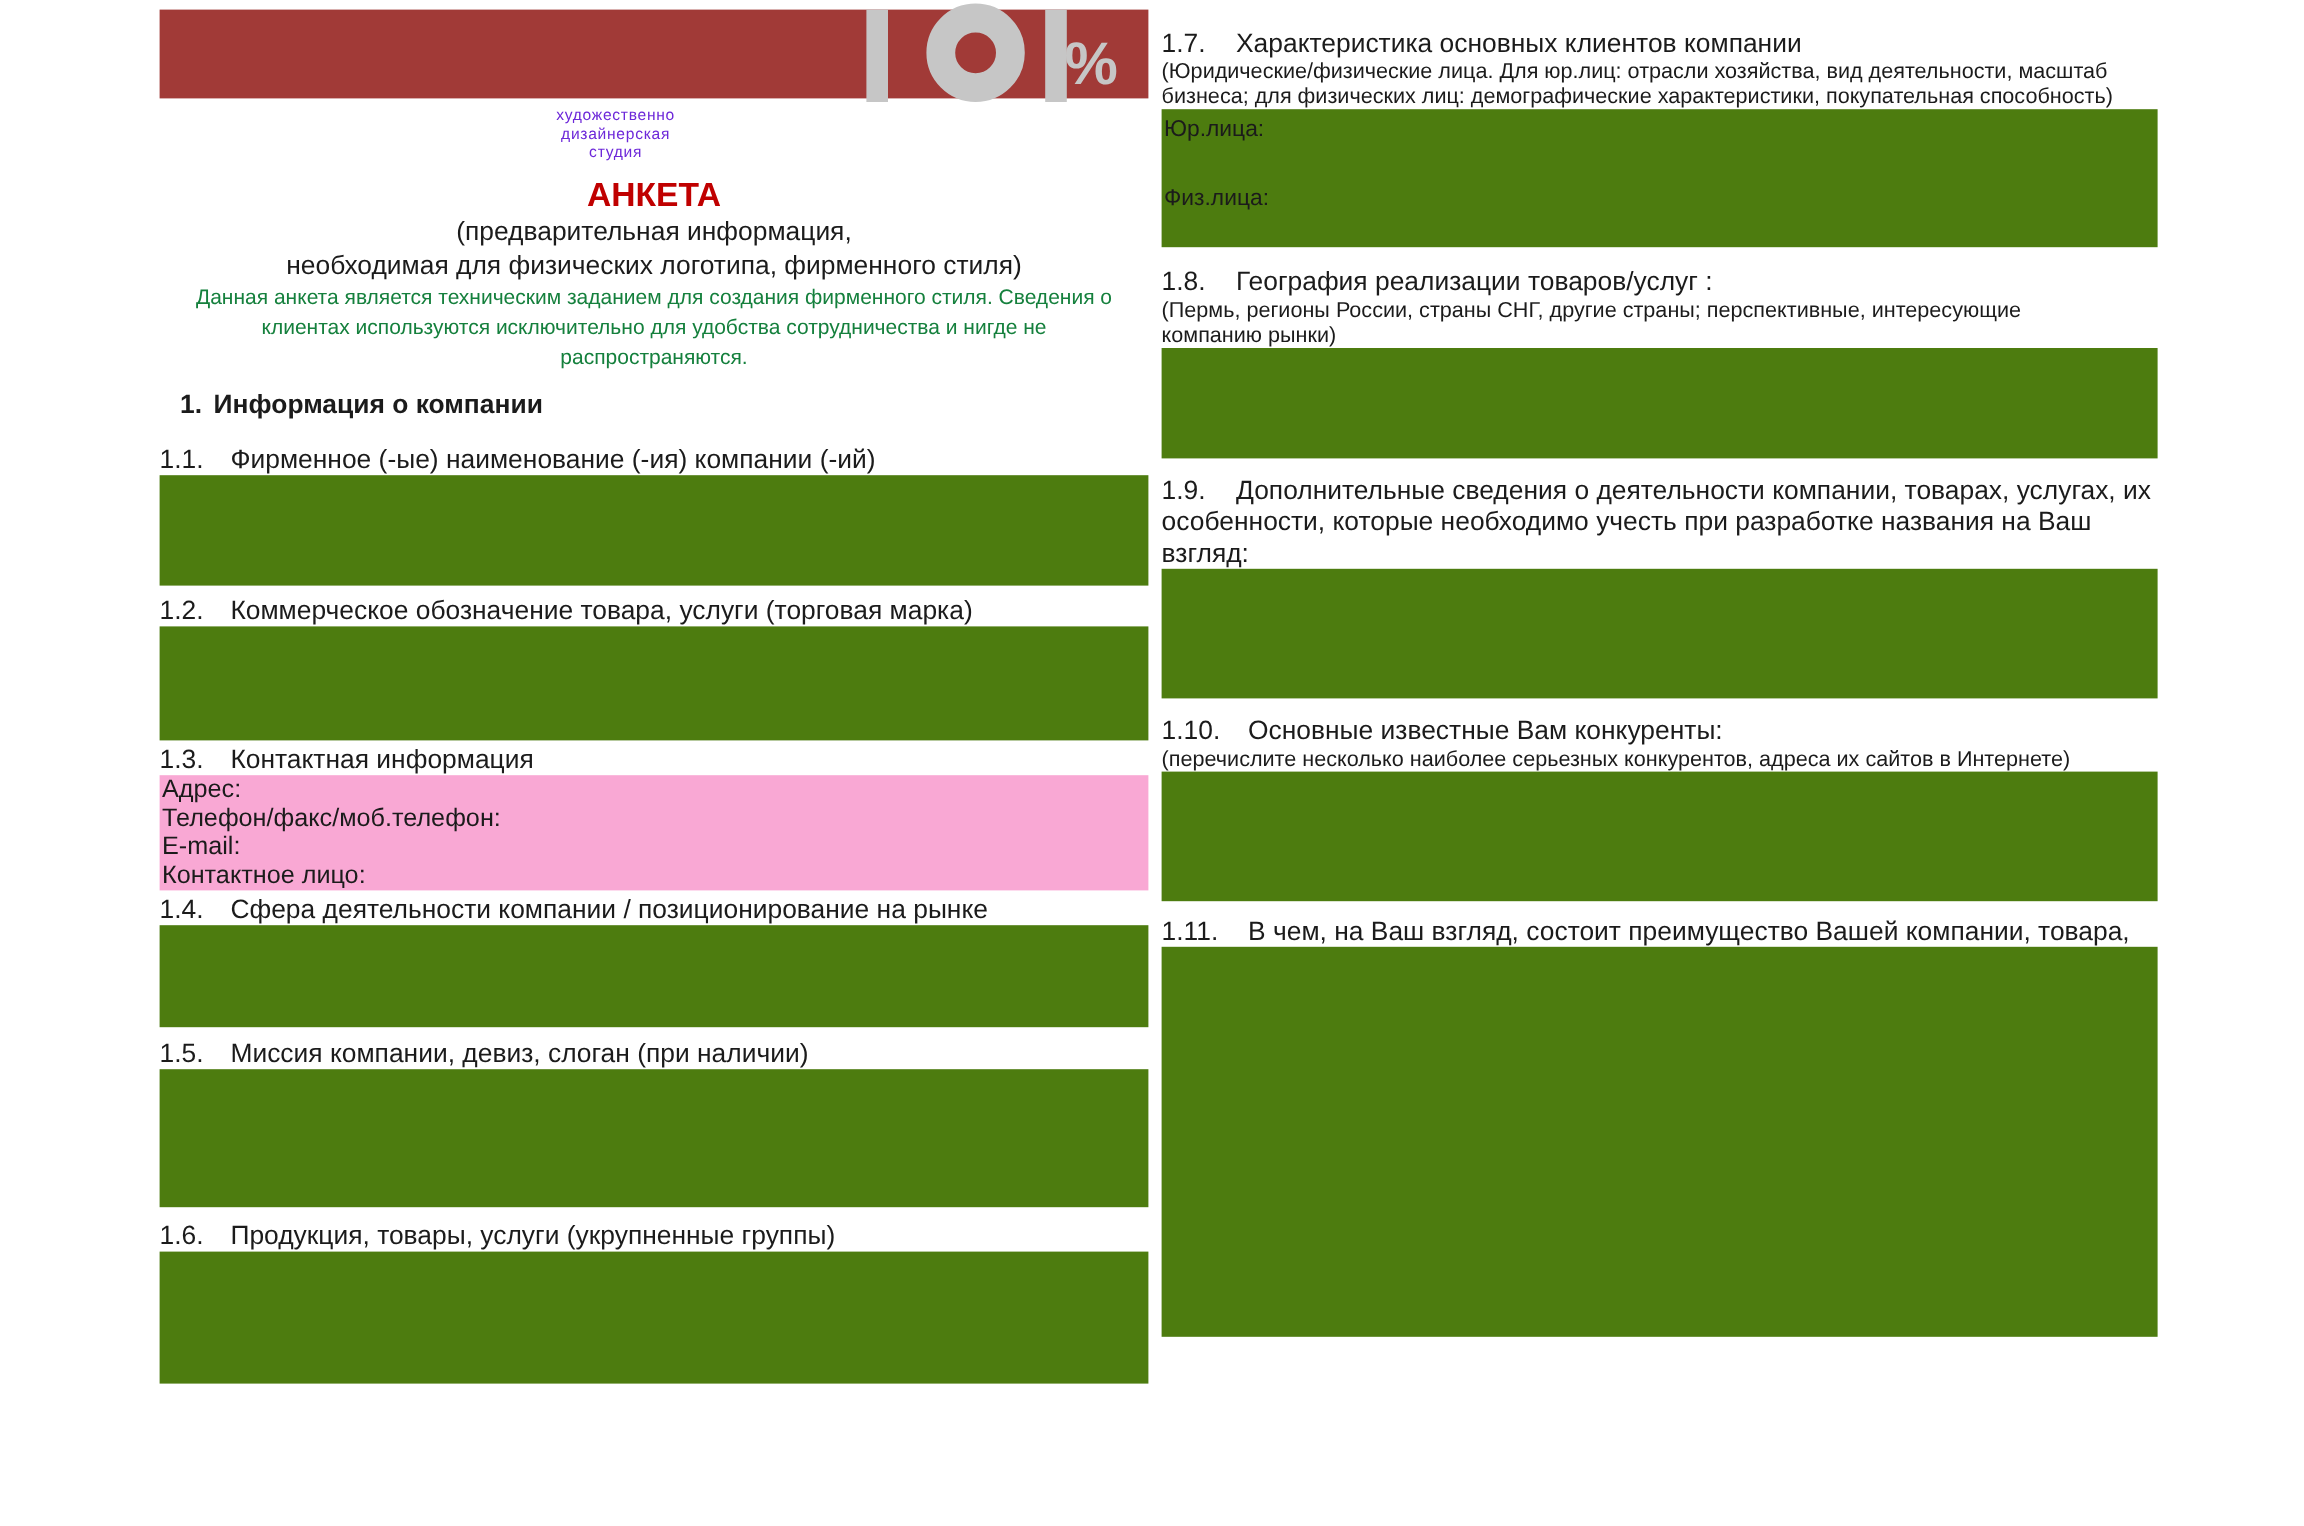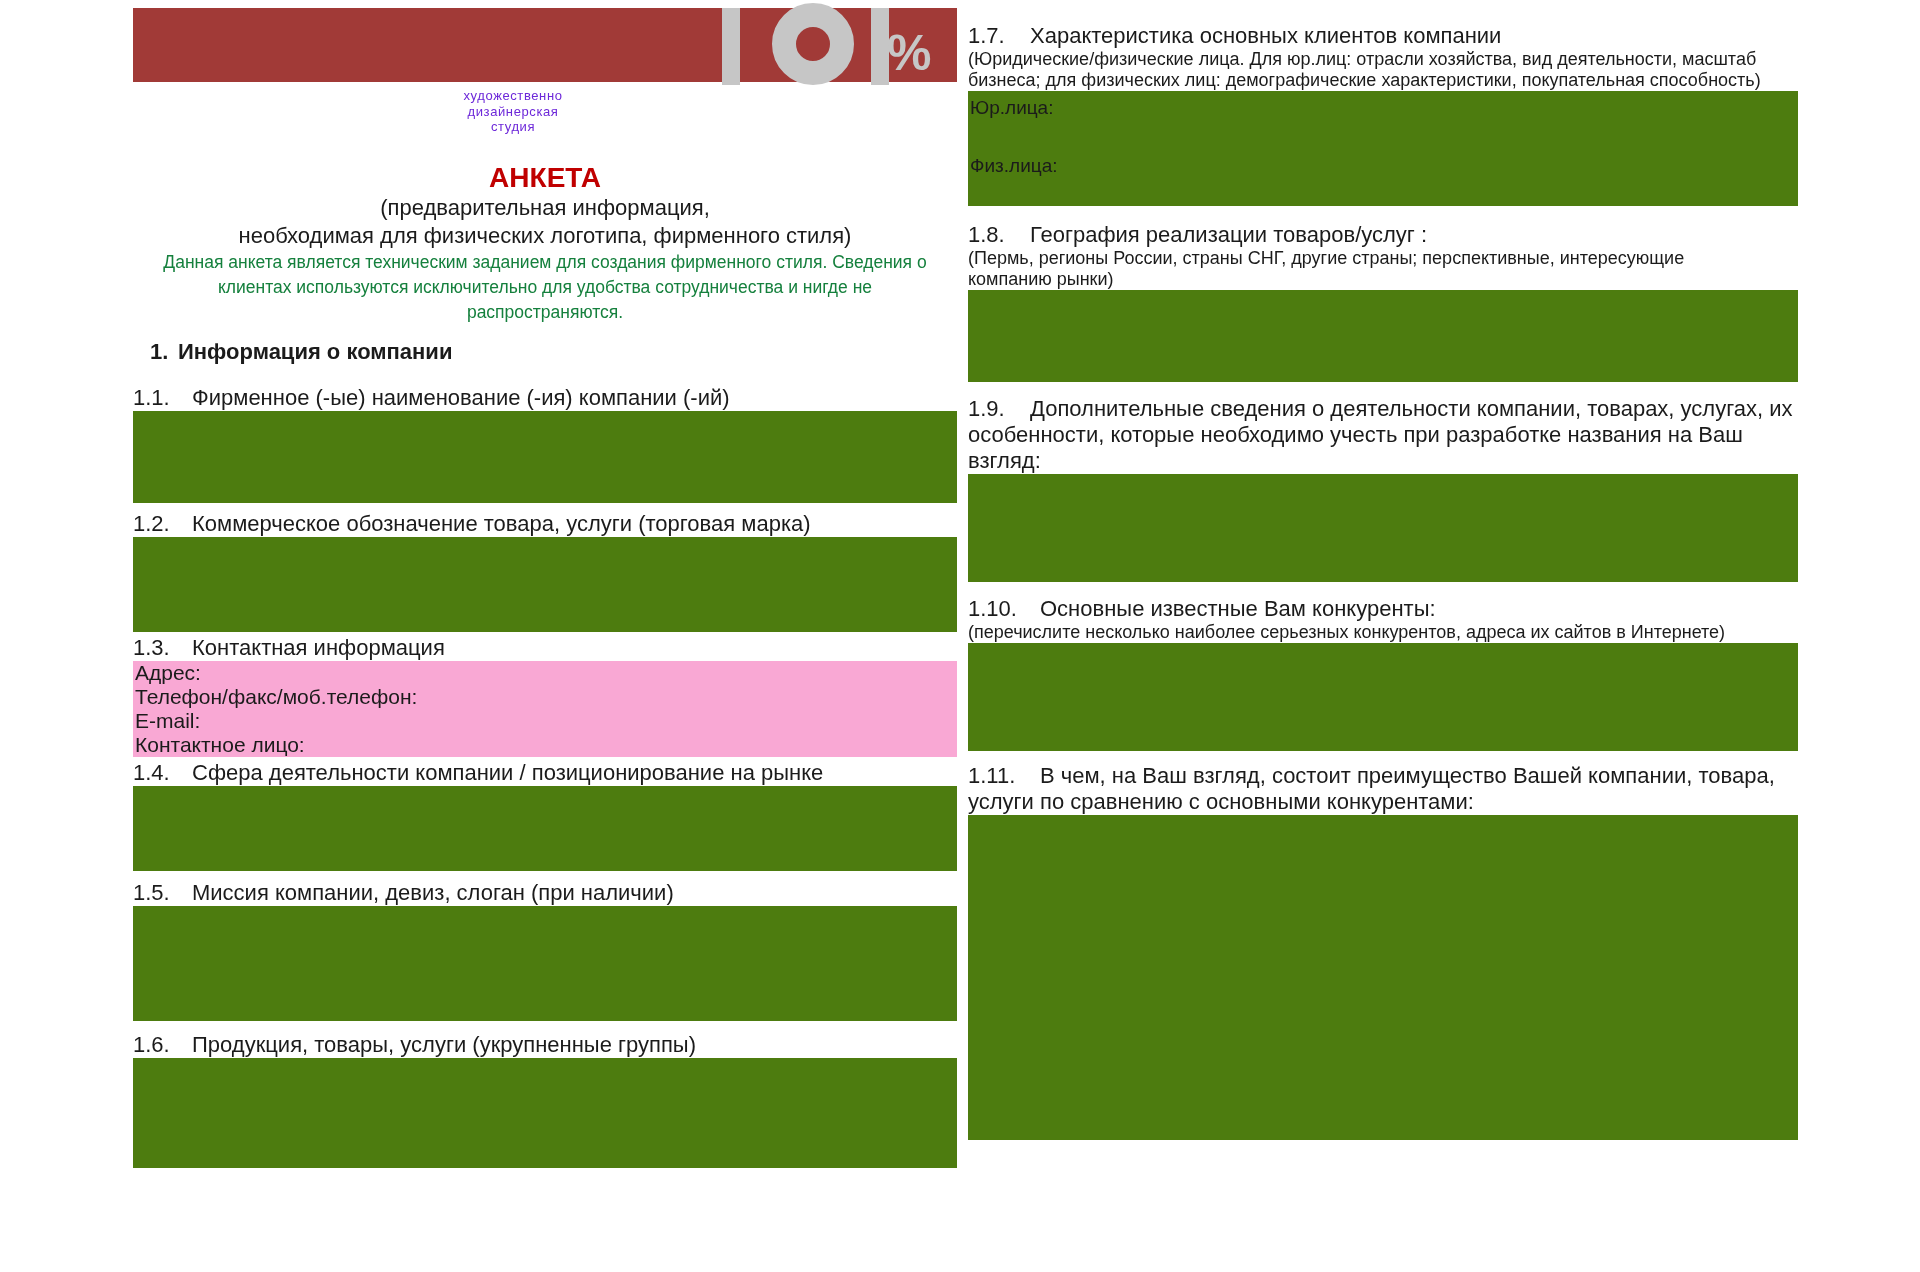--- a/index.html
+++ b/index.html
@@ -14,21 +14,21 @@
   .logo-bar.b1{left:589px;}
   .logo-bar.b2{left:738px;}
   .logo-zero{position:absolute;left:639px;top:-5px;width:34px;height:34px;
              border:24px solid #c6c6c6;border-radius:50%;background:#a13a37;}
   .logo-pct{position:absolute;left:754px;top:20px;font-size:50px;font-weight:bold;
             color:#c6c6c6;line-height:1;}
   .tagline{margin-top:6px;padding-right:64px;text-align:center;color:#6d28d9;
            font-size:13px;line-height:15.5px;letter-spacing:0.6px;}
 
   
-  .form-title{margin-top:27px;text-align:center;color:#c00000;font-weight:bold;
+  .form-title{margin-top:12px;text-align:center;color:#c00000;font-weight:bold;
               font-size:28px;line-height:32px;}
   .subtitle{text-align:center;font-size:22px;line-height:28px;}
   .disclaimer{text-align:center;color:#15803d;font-size:17.5px;line-height:25px;white-space:nowrap;}
   .section-head{margin-top:12px;padding-left:17px;font-weight:bold;font-size:22px;line-height:30px;}
   .section-head .snum{display:inline-block;width:28px;}
 
   
   .item-label{font-size:22px;line-height:26px;white-space:nowrap;}
   .num{display:inline-block;width:59px;white-space:nowrap;}
   .col-right .num{width:62px;}
@@ -171,17 +171,16 @@
         <span class="num wide">1.10.</span><span>Основные известные Вам конкуренты:</span>
       </div>
       <div class="note">(перечислите несколько наиболее серьезных конкурентов, адреса их сайтов в Интернете)</div>
       <div class="abox box-110"></div>
     </div>
 
     <div>
       <div class="item-label lab-111">
         <span class="num wide">1.11.</span><span>В чем, на Ваш взгляд, состоит преимущество Вашей компании, товара,</span>
       </div>
-      <div class="item-label">услуги по сравнению с основными конкурентами:</div>
       <div class="abox box-111"></div>
     </div>
   </div>
 </div>
 
 </body></html>

